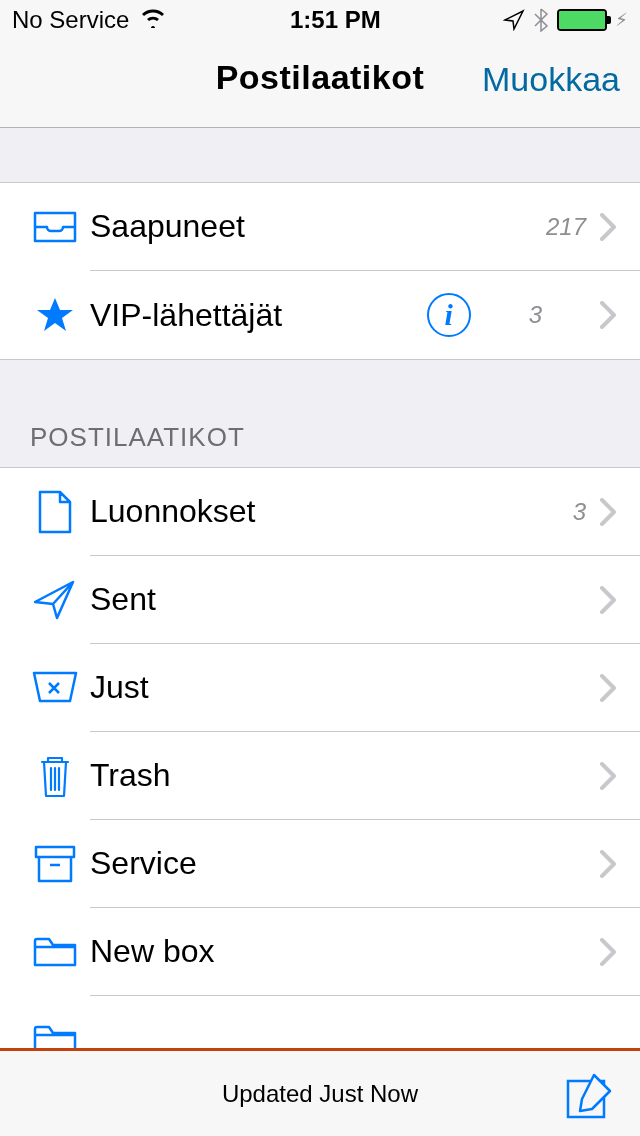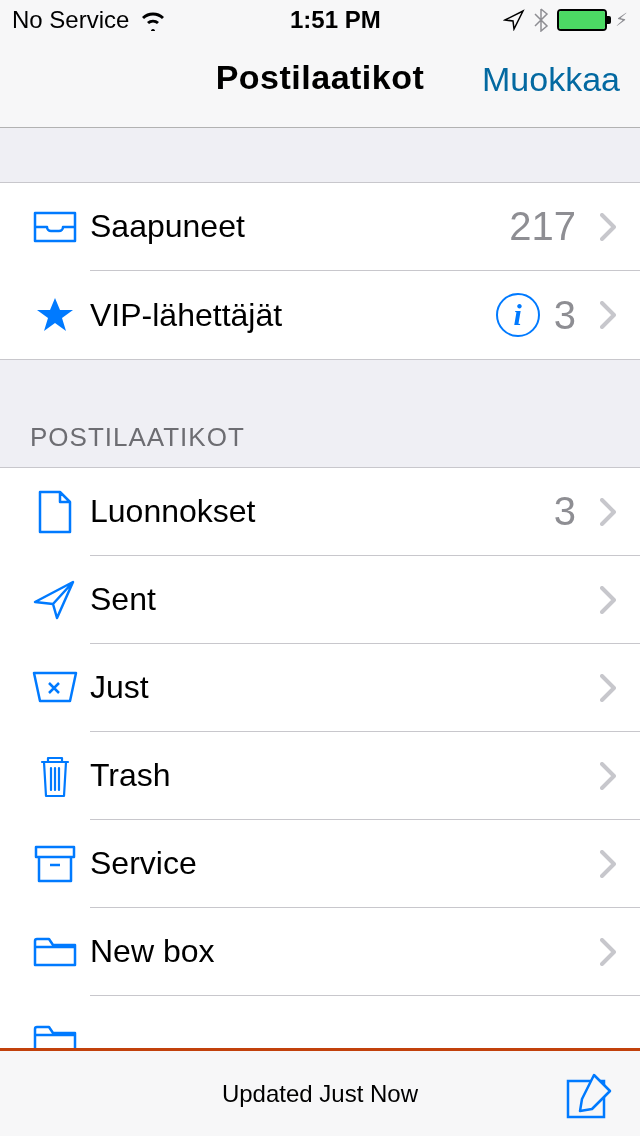--- a/index.html
+++ b/index.html
@@ -1,43 +1,43 @@
 <!DOCTYPE html>
 <html><head>
 <meta charset="utf-8">
 <style>
   * { box-sizing: border-box; margin: 0; padding: 0; }
   html, body { width: 640px; height: 1136px; font-family: -apple-system, "Helvetica Neue", Helvetica, Arial, sans-serif; background:#efeff4; overflow:hidden; }
   .screen { position:relative; width:640px; height:1136px; background:#efeff4; }
 
   
   .status-bar { display:flex; align-items:center; justify-content:space-between; height:40px; padding:0 12px; font-size:24px; background:#f7f7f8; }
-  .status-left { display:flex; align-items:center; gap:10px; }
+  .status-left { display:flex; align-items:flex-start; gap:10px; }
   .status-right { display:flex; align-items:center; gap:8px; }
   .battery { width:50px; height:22px; border:2px solid #000; border-radius:4px; position:relative; display:flex; align-items:center; }
   .battery::after { content:""; position:absolute; right:-6px; top:5px; width:4px; height:8px; background:#000; border-radius:0 2px 2px 0; }
   .battery-fill { background:#4cd964; height:100%; width:100%; border-radius:2px; }
   .wifi-icon svg, .loc-icon svg, .bt-icon svg { display:block; }
 
   
   .nav-bar { position:relative; height:88px; background:#f7f7f8; border-bottom:1px solid #b2b2b2; }
   .nav-title { position:absolute; left:0; right:0; top:18px; text-align:center; font-size:34px; font-weight:600; color:#000; letter-spacing:0.5px; }
   .nav-edit { position:absolute; right:20px; top:20px; font-size:34px; color:#0369a1; font-weight:400; }
 
   
   .spacer { height:55px; background:#efeff4; border-bottom:1px solid #c8c7cc; }
   .section-header { height:108px; background:#efeff4; border-bottom:1px solid #c8c7cc; display:flex; align-items:flex-end; padding:0 30px 14px 30px; font-size:26px; color:#6d6d72; letter-spacing:1px; }
 
   .list { background:#fff; }
   .row { display:flex; align-items:center; height:88px; padding-left:20px; background:#fff; position:relative; }
   .row .icon-slot { width:70px; display:flex; align-items:center; justify-content:center; flex-shrink:0; }
   .row .content { flex:1; display:flex; align-items:center; height:100%; border-bottom:1px solid #c8c7cc; padding-right:12px; }
-  .list .row:last-child .content.border-last-none { border-bottom:none; }
+  .list .row:last-child .content.border-last-none { border-bottom:none;gap:44px; }
   .row .label { font-size:32px; color:#000; font-weight:400; flex:1; }
-  .row .count { font-size:40px; color:#8e8e93; margin-right:20px; font-weight:400; }
+  .row .count { font-size:24px; color:#8e8e93; margin-right:10px; font-weight:400;font-style:italic; }
   .row .info-btn { width:44px; height:44px; border:2px solid #007aff; border-radius:50%; display:flex; align-items:center; justify-content:center; color:#007aff; font-family:Georgia, serif; font-style:italic; font-size:30px; font-weight:600; margin-right:14px; }
   .row .chevron { width:24px; display:flex; align-items:center; justify-content:center; margin-right:8px; }
   .list-border-bottom { border-bottom:1px solid #c8c7cc; }
 
   
   .toolbar { position:absolute; left:0; right:0; bottom:0; height:88px; background:#f7f7f8; border-top:3px solid #c2410c; display:flex; align-items:center; justify-content:center; }
   .toolbar-status { font-size:24px; color:#000; }
   .compose { position:absolute; right:26px; top:18px; }
 
   svg { display:block; }

